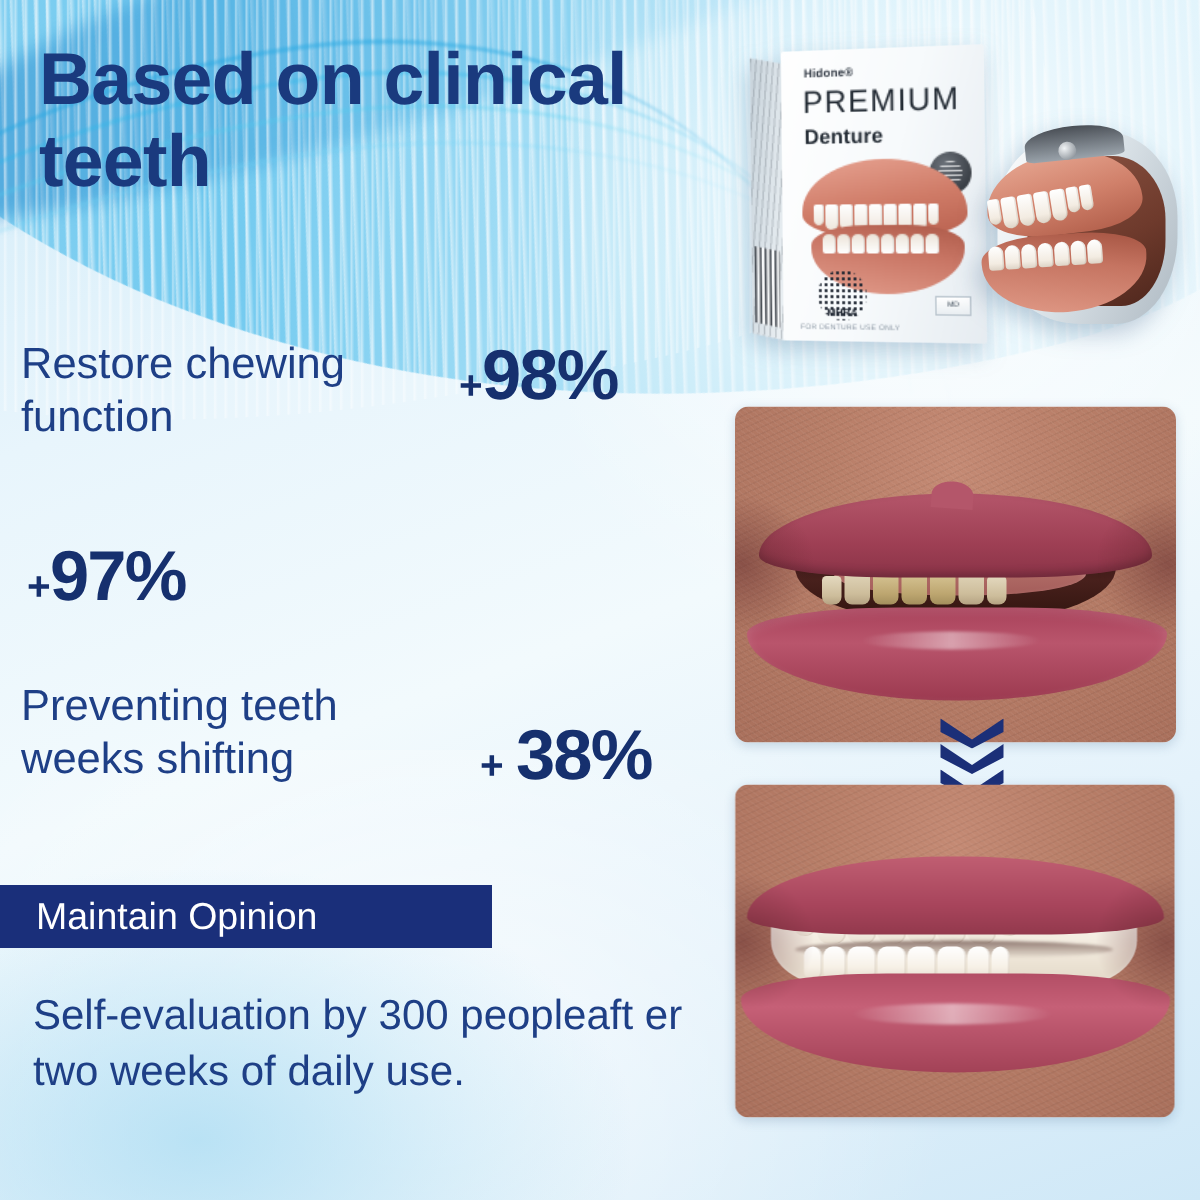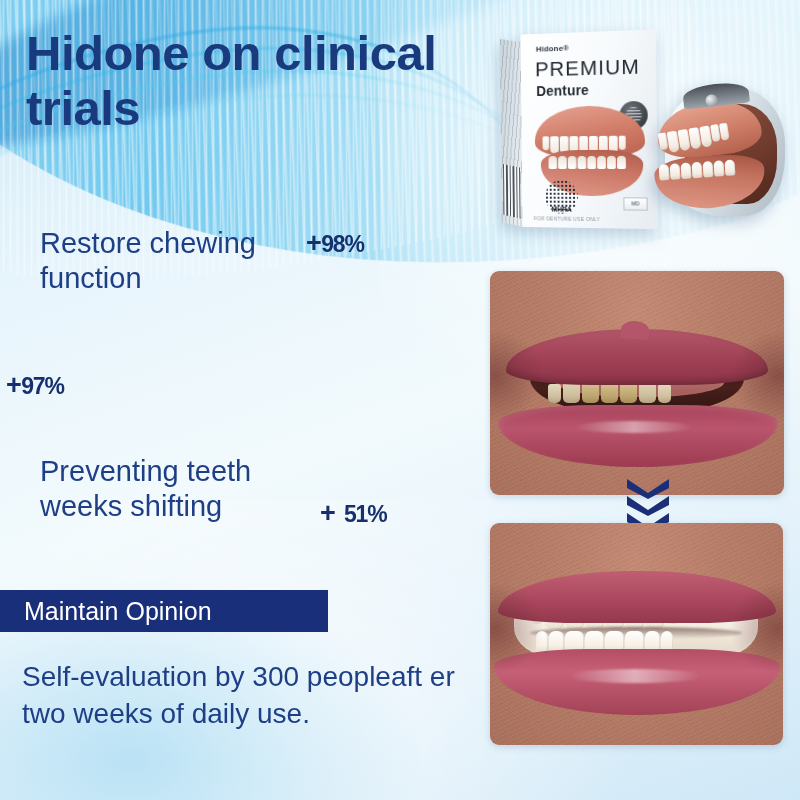--- a/index.html
+++ b/index.html
@@ -113,36 +113,36 @@
     min-height: 86px;
     margin-bottom: 28px;
   }
   .benefit-row.r3 { margin-bottom: 0; }
 
   .benefit-label {
     color: #1e3f86;
     font-size: 29px;
     line-height: 1.22;
     width: 300px;
-    padding-left: 40px;
+    padding-left: 14px;
     box-sizing: border-box;
   }
 
   .benefit-pct {
     color: #16306e;
     font-weight: bold;
     font-size: 33px;
     letter-spacing: -0.5px;
     white-space: nowrap;
   }
   .benefit-pct .plus { font-weight: bold; font-size: 27px; }
-  .benefit-pct .num { font-size: 23px; letter-spacing: -1.2px; }
+  .benefit-pct .num { font-size: 47px; letter-spacing: -1.2px; }
 
   .benefit-row.r1 .benefit-pct { margin-left: 6px; align-self: flex-start; margin-top: 4px; }
-  .benefit-row.r2 .benefit-pct { margin-left: 6px; align-self: center; margin-top: 16px; }
+  .benefit-row.r2 .benefit-pct { margin-left: 18px; align-self: center; margin-top: 16px; }
   .benefit-row.r3 .benefit-pct { margin-left: 20px; align-self: flex-end; margin-bottom: 2px; }
 
   
   .opinion-banner {
     position: absolute; left: 0; top: 590px;
     width: 328px; height: 42px;
     background: #1a2f7a;
     display: flex; align-items: center;
   }
   .opinion-banner span {
@@ -461,36 +461,36 @@
     <div class="ribbon-hairlines"></div>
     <div class="ribbon-cyan-swoosh"></div>
     <div class="ribbon-cyan-swoosh s2"></div>
     <div class="ribbon-cyan-swoosh s3"></div>
     <div class="ribbon-cyan-swoosh s4"></div>
     <div class="glow-right"></div>
     <div class="glow-bottom"></div>
     <div class="tint-bottom-left"></div>
   </div>
 
-  <div class="headline">Hidone on clinical trials</div>
+  <div class="headline">Based on clinical teeth</div>
 
   <div class="benefits">
 
     <div class="benefit-row r1">
       <div class="benefit-label">Restore chewing function</div>
       <div class="benefit-pct"><span class="plus">+</span><span class="num">98%</span></div>
     </div>
 
     <div class="benefit-row r2">
       <div class="benefit-pct"><span class="plus">+</span><span class="num">97%</span></div>
     </div>
 
     <div class="benefit-row r3">
       <div class="benefit-label">Preventing teeth weeks shifting</div>
-      <div class="benefit-pct"><span class="plus">+</span>&nbsp;<span class="num">51%</span></div>
+      <div class="benefit-pct"><span class="plus">+</span>&nbsp;<span class="num">38%</span></div>
     </div>
 
   </div>
 
   <div class="opinion-banner">
     <span>Maintain Opinion</span>
   </div>
   <div class="opinion-body">Self-evaluation by 300 peopleaft er two weeks of daily use.</div>
 
   <div class="package">

